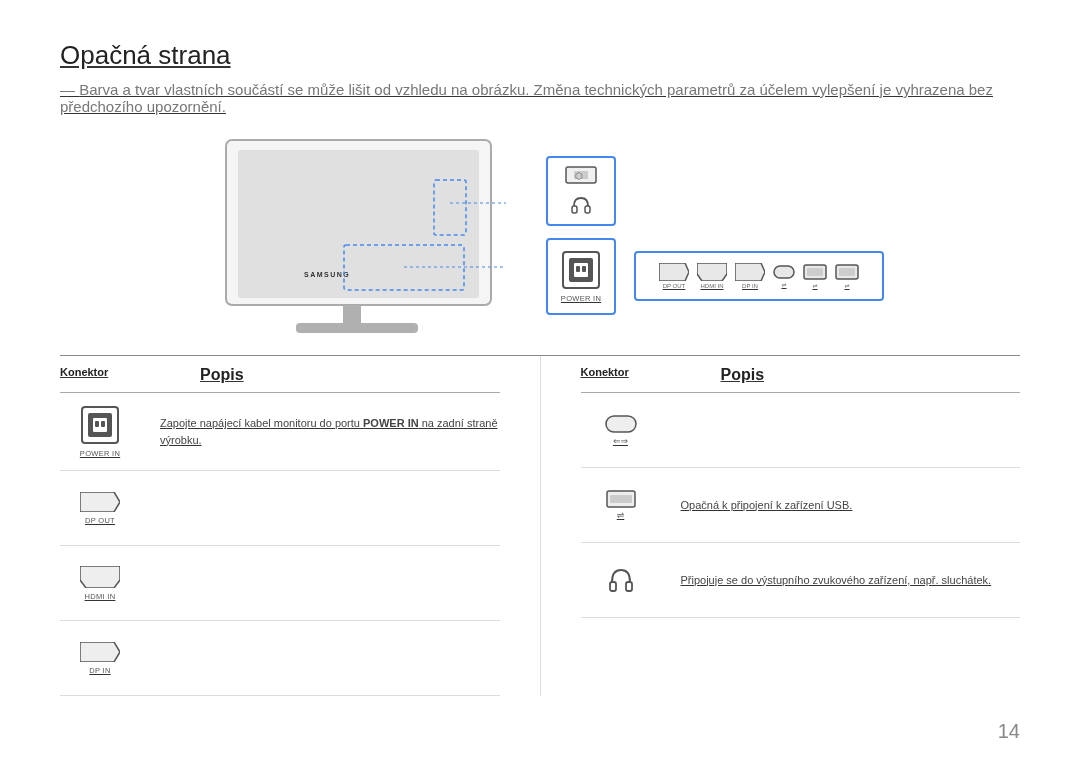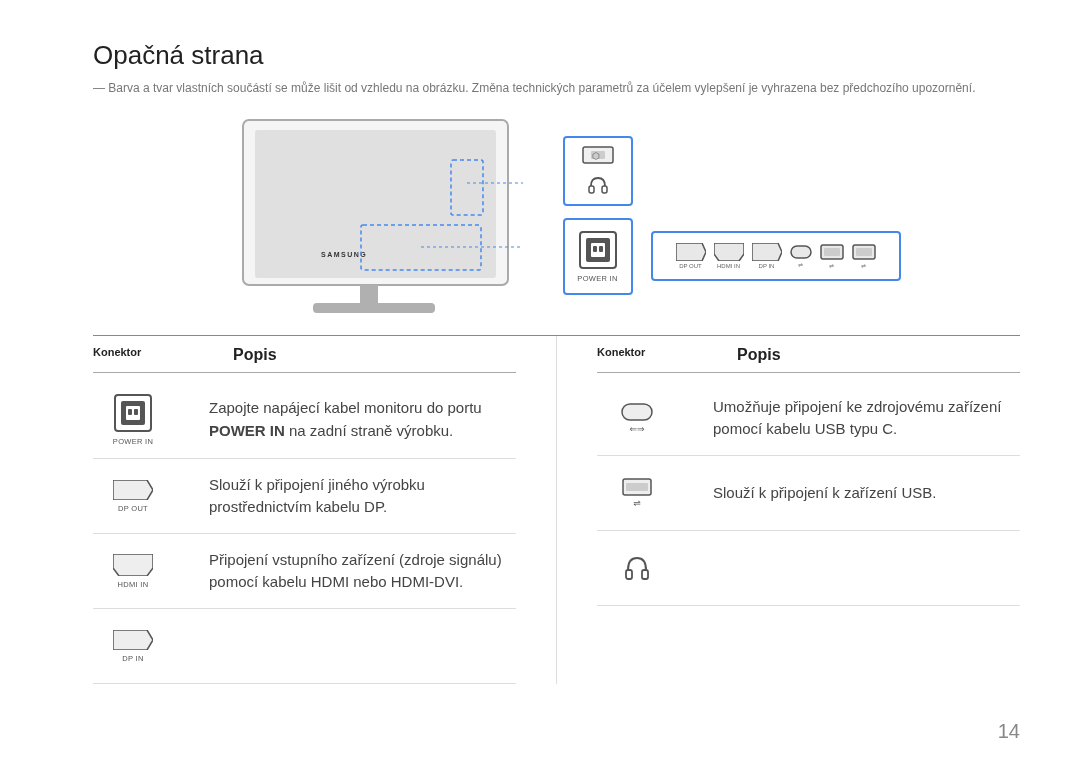--- a/index.html
+++ b/index.html
@@ -7,34 +7,35 @@
       background: #fff;
       font-family: 'Arial', sans-serif;
       width: 1080px;
       height: 763px;
       position: relative;
       overflow: hidden;
       color: #333;
     }
 
     .page-container {
-      padding: 40px 60px 30px 93px;
+      padding: 40px 60px 30px 60px;
       position: relative;
       height: 100%;
+      text-decoration: underline;
     }
 
     .page-title {
       font-size: 26px;
       font-weight: 400;
       color: #222;
       margin-bottom: 10px;
     }
 
     .page-subtitle {
-      font-size: 12px;
+      font-size: 15px;
       color: #777;
       margin-bottom: 20px;
     }
 
     .page-subtitle::before {
       content: '— ';
     }
 
     
     .panel-usb-audio {
@@ -107,21 +108,21 @@
       padding-left: 40px;
       padding-right: 0;
       border-left: 1px solid #ddd;
     }
 
     .table-header {
       display: flex;
       gap: 60px;
       padding: 10px 0 8px 0;
       border-bottom: 1.5px solid #aaa;
-      margin-bottom: 8px;
+      margin-bottom: 0;
     }
 
     .table-header-konektor {
       font-size: 11px;
       font-weight: bold;
       color: #222;
       width: 80px;
     }
 
     .table-header-popis {
@@ -149,25 +150,24 @@
 
     .connector-name-label {
       font-size: 7.5px;
       color: #555;
       margin-top: 4px;
       text-align: center;
       letter-spacing: 0.3px;
     }
 
     .connector-description {
-      font-size: 15px;
+      font-size: 11px;
       color: #444;
       line-height: 1.5;
       flex: 1;
-      margin-left: 16px;
     }
 
     .page-number {
       position: absolute;
       bottom: 20px;
       right: 60px;
       font-size: 20px;
       color: #888;
       text-align: right;
     }
@@ -337,34 +337,28 @@
         </div>
       </div>
 
       <div class="table-row">
         <div class="connector-icon-cell">
           <svg width="40" height="20" viewBox="0 0 40 20">
             <polygon points="0,0 34,0 40,10 34,20 0,20" fill="#eee" stroke="#555" stroke-width="1.5"></polygon>
           </svg>
           <div class="connector-name-label">DP OUT</div>
         </div>
-        <div class="connector-description">
-          Slouží k připojení jiného výrobku prostřednictvím kabelu DP.
-        </div>
       </div>
 
       <div class="table-row">
         <div class="connector-icon-cell">
           <svg width="40" height="22" viewBox="0 0 40 22">
             <polygon points="0,0 40,0 40,14 34,22 6,22 0,14" fill="#eee" stroke="#555" stroke-width="1.5"></polygon>
           </svg>
           <div class="connector-name-label">HDMI IN</div>
-        </div>
-        <div class="connector-description">
-          Připojení vstupního zařízení (zdroje signálu) pomocí kabelu HDMI nebo HDMI-DVI.
         </div>
       </div>
 
       <div class="table-row">
         <div class="connector-icon-cell">
           <svg width="40" height="20" viewBox="0 0 40 20">
             <polygon points="0,0 34,0 40,10 34,20 0,20" fill="#eee" stroke="#555" stroke-width="1.5"></polygon>
           </svg>
           <div class="connector-name-label">DP IN</div>
         </div>
@@ -380,46 +374,46 @@
 
       <div class="table-row">
         <div class="connector-icon-cell">
           <svg width="32" height="18" viewBox="0 0 32 18">
             <rect x="1" y="1" width="30" height="16" rx="8" fill="#eee" stroke="#555" stroke-width="1.5"></rect>
           </svg>
           <div style="display:flex; gap:2px; align-items:center; margin-top:3px;">
             <span style="font-size:9px; color:#555;">⇐⇒</span>
           </div>
         </div>
-        <div class="connector-description">
-          Umožňuje připojení ke zdrojovému zařízení pomocí kabelu USB typu C.
-        </div>
       </div>
 
       <div class="table-row">
         <div class="connector-icon-cell">
           <svg width="30" height="18" viewBox="0 0 30 18">
             <rect x="1" y="1" width="28" height="16" rx="2" fill="#eee" stroke="#555" stroke-width="1.5"></rect>
             <rect x="4" y="5" width="22" height="8" rx="1" fill="#ccc"></rect>
           </svg>
           <div style="font-size:9px; color:#555; margin-top:2px;">⇌</div>
         </div>
         <div class="connector-description">
-          Slouží k připojení k zařízení USB.
+          Opačná k připojení k zařízení USB.
         </div>
       </div>
 
       <div class="table-row">
         <div class="connector-icon-cell">
           <svg width="26" height="28" viewBox="0 0 26 28">
             <path d="M4 16 Q4 4 13 4 Q22 4 22 16" fill="none" stroke="#555" stroke-width="2"></path>
             <rect x="2" y="16" width="6" height="9" rx="2" fill="none" stroke="#555" stroke-width="1.8"></rect>
             <rect x="18" y="16" width="6" height="9" rx="2" fill="none" stroke="#555" stroke-width="1.8"></rect>
           </svg>
         </div>
+        <div class="connector-description">
+          Připojuje se do výstupního zvukového zařízení, např. sluchátek.
+        </div>
       </div>
 
     </div>
 
   </div>
 
   <div class="page-number">14</div>
 
 </div>
 

